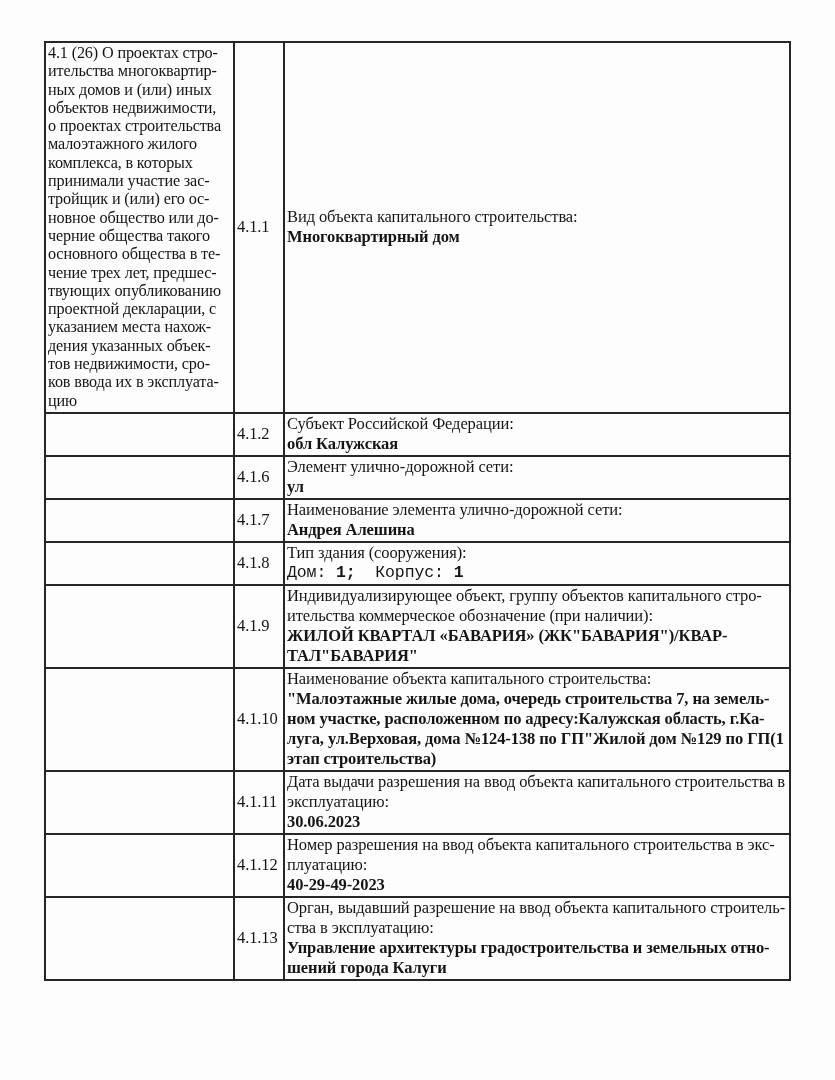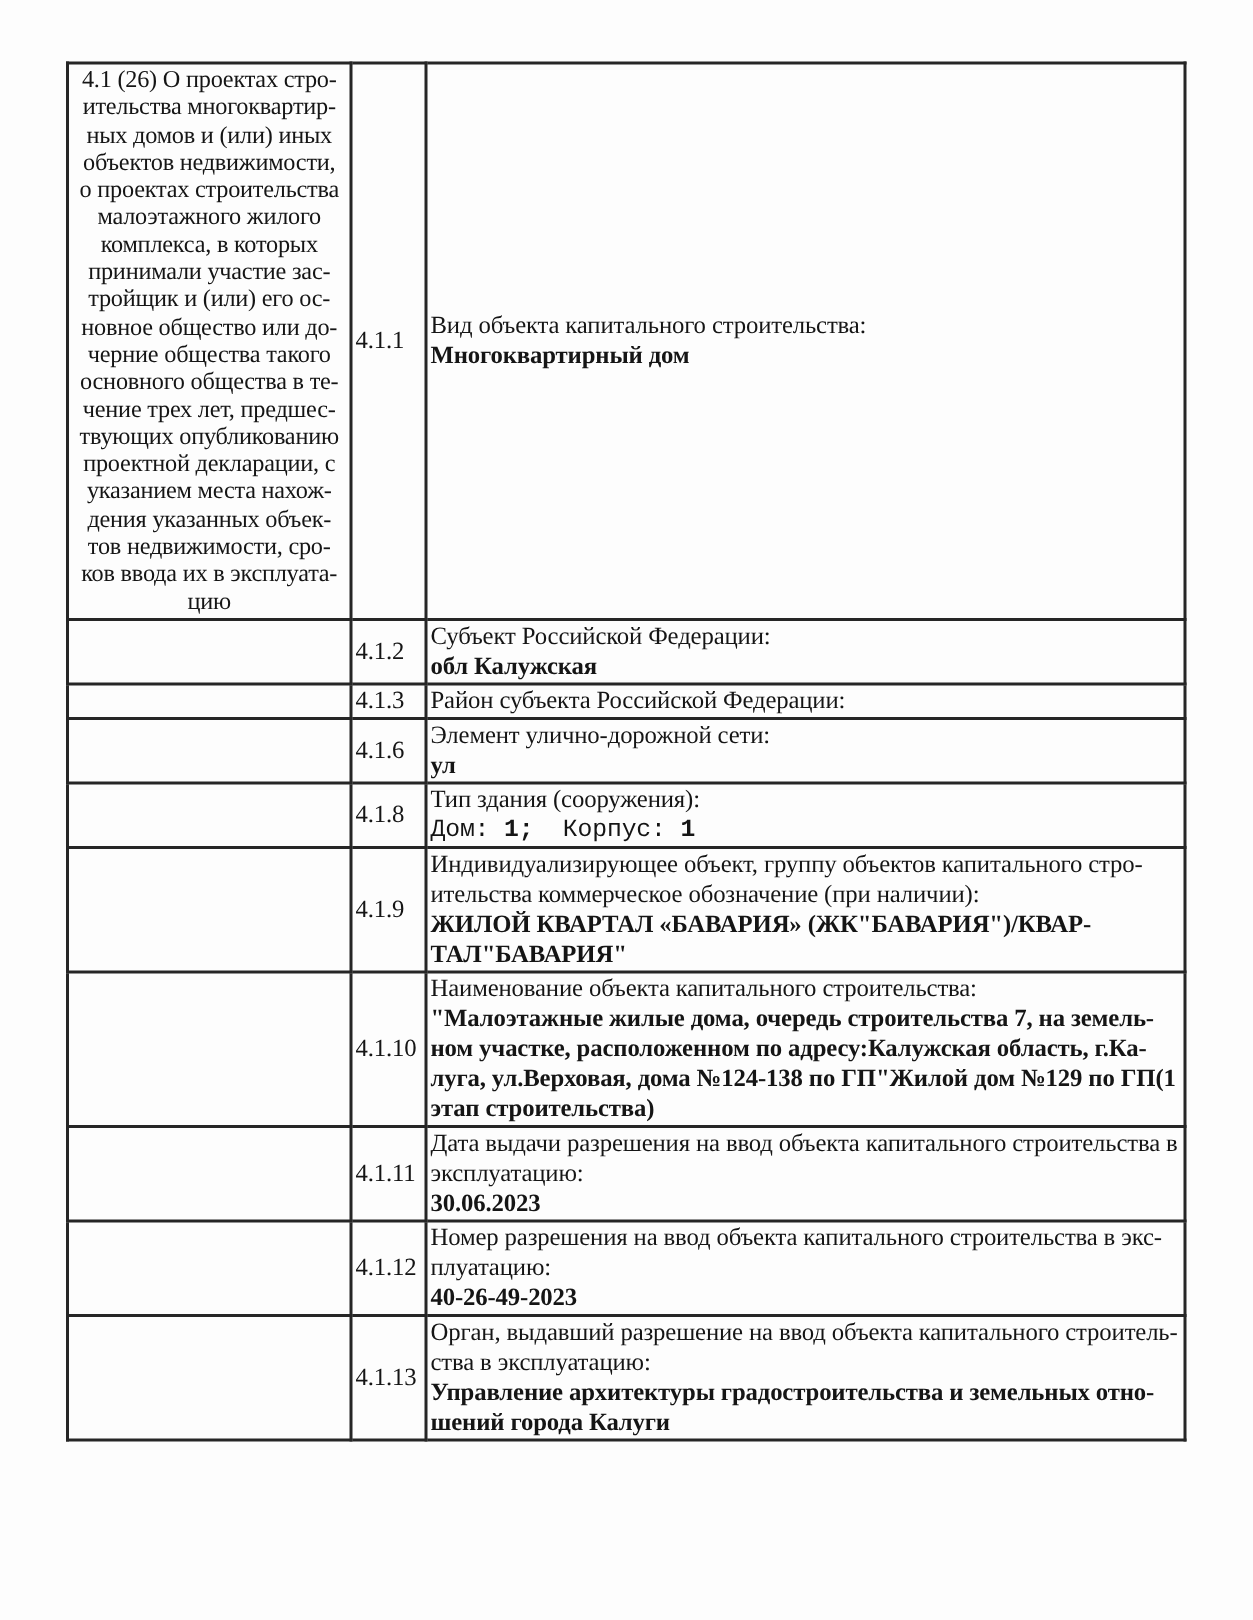--- a/index.html
+++ b/index.html
@@ -36,21 +36,20 @@
   }
   td.c1 {
     vertical-align: top;
     padding: 1px 2px 2px 2px;
   }
   .desc {
     font-size: 16.2px;
     line-height: 18.3px;
     letter-spacing: -0.15px;
     white-space: pre-line;
-    text-align: center;
   }
   td.c2 {
     padding-left: 2px;
     padding-right: 1px;
     margin-top: 32px;
   }
   .label { white-space: pre-line; }
   .value {
     font-weight: bold;
     white-space: pre-line;
@@ -106,34 +105,35 @@
             <div class="num">4.1.2</div>
           </td>
           <td class="c3">
             <div class="label">Субъект Российской Федерации:</div>
             <div class="value">обл Калужская</div>
           </td>
         </tr>
         <tr>
           <td class="c1"></td>
           <td class="c2">
-            <div class="num">4.1.3</div>
-          </td>
-          <td class="c3">
-            <div class="label">Район субъекта Российской Федерации:</div>
-          </td>
-        </tr>
-        <tr>
-          <td class="c1"></td>
-          <td class="c2">
             <div class="num">4.1.6</div>
           </td>
           <td class="c3">
             <div class="label">Элемент улично-дорожной сети:</div>
             <div class="value">ул</div>
+          </td>
+        </tr>
+        <tr>
+          <td class="c1"></td>
+          <td class="c2">
+            <div class="num">4.1.7</div>
+          </td>
+          <td class="c3">
+            <div class="label">Наименование элемента улично-дорожной сети:</div>
+            <div class="value">Андрея Алешина</div>
           </td>
         </tr>
         <tr>
           <td class="c1"></td>
           <td class="c2">
             <div class="num">4.1.8</div>
           </td>
           <td class="c3">
             <div class="label">Тип здания (сооружения):</div>
             <div class="value-mixed"><span>Дом: </span><span class="bold">1;</span><span>  Корпус: </span><span class="bold">1</span></div>
@@ -176,21 +176,21 @@
           </td>
         </tr>
         <tr>
           <td class="c1"></td>
           <td class="c2">
             <div class="num">4.1.12</div>
           </td>
           <td class="c3">
             <div class="label">Номер разрешения на ввод объекта капитального строительства в экс-
 плуатацию:</div>
-            <div class="value">40-26-49-2023</div>
+            <div class="value">40-29-49-2023</div>
           </td>
         </tr>
         <tr>
           <td class="c1"></td>
           <td class="c2">
             <div class="num">4.1.13</div>
           </td>
           <td class="c3">
             <div class="label">Орган, выдавший разрешение на ввод объекта капитального строитель-
 ства в эксплуатацию:</div>

